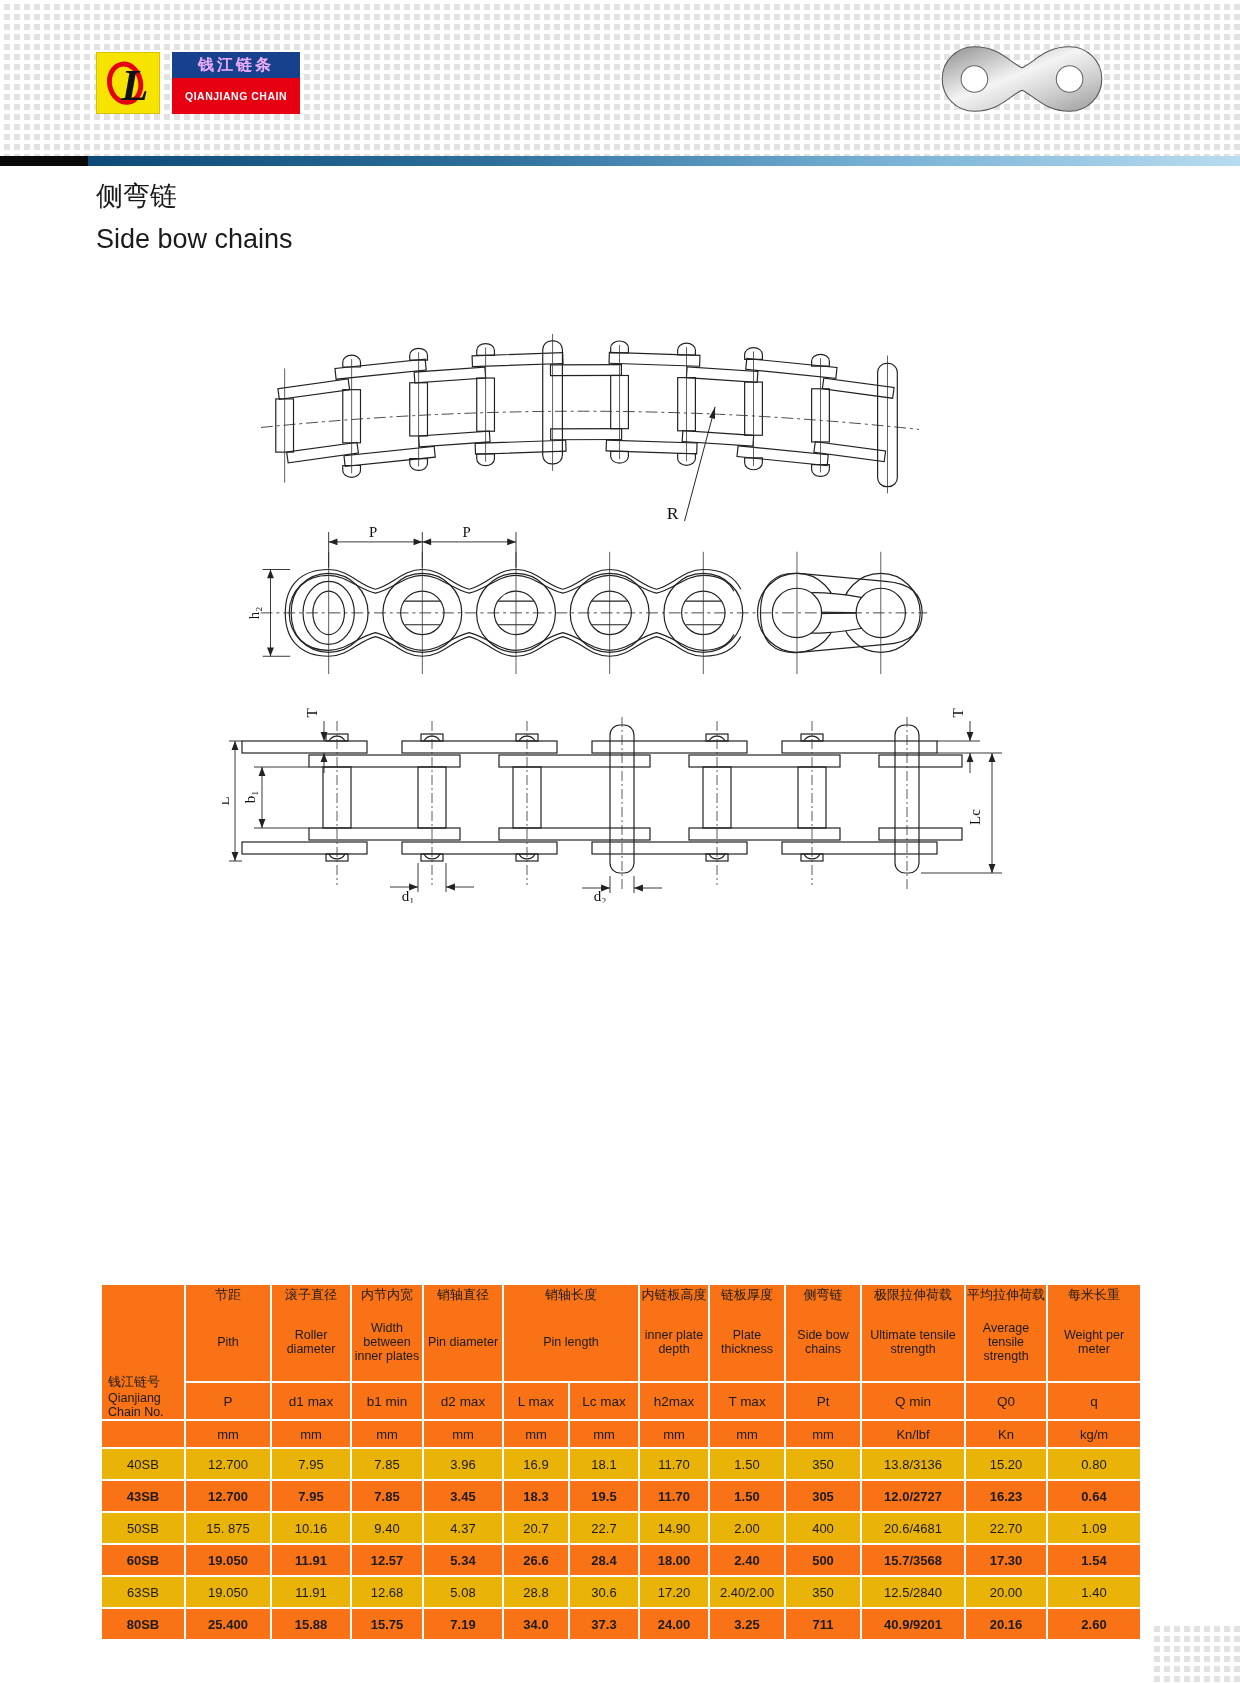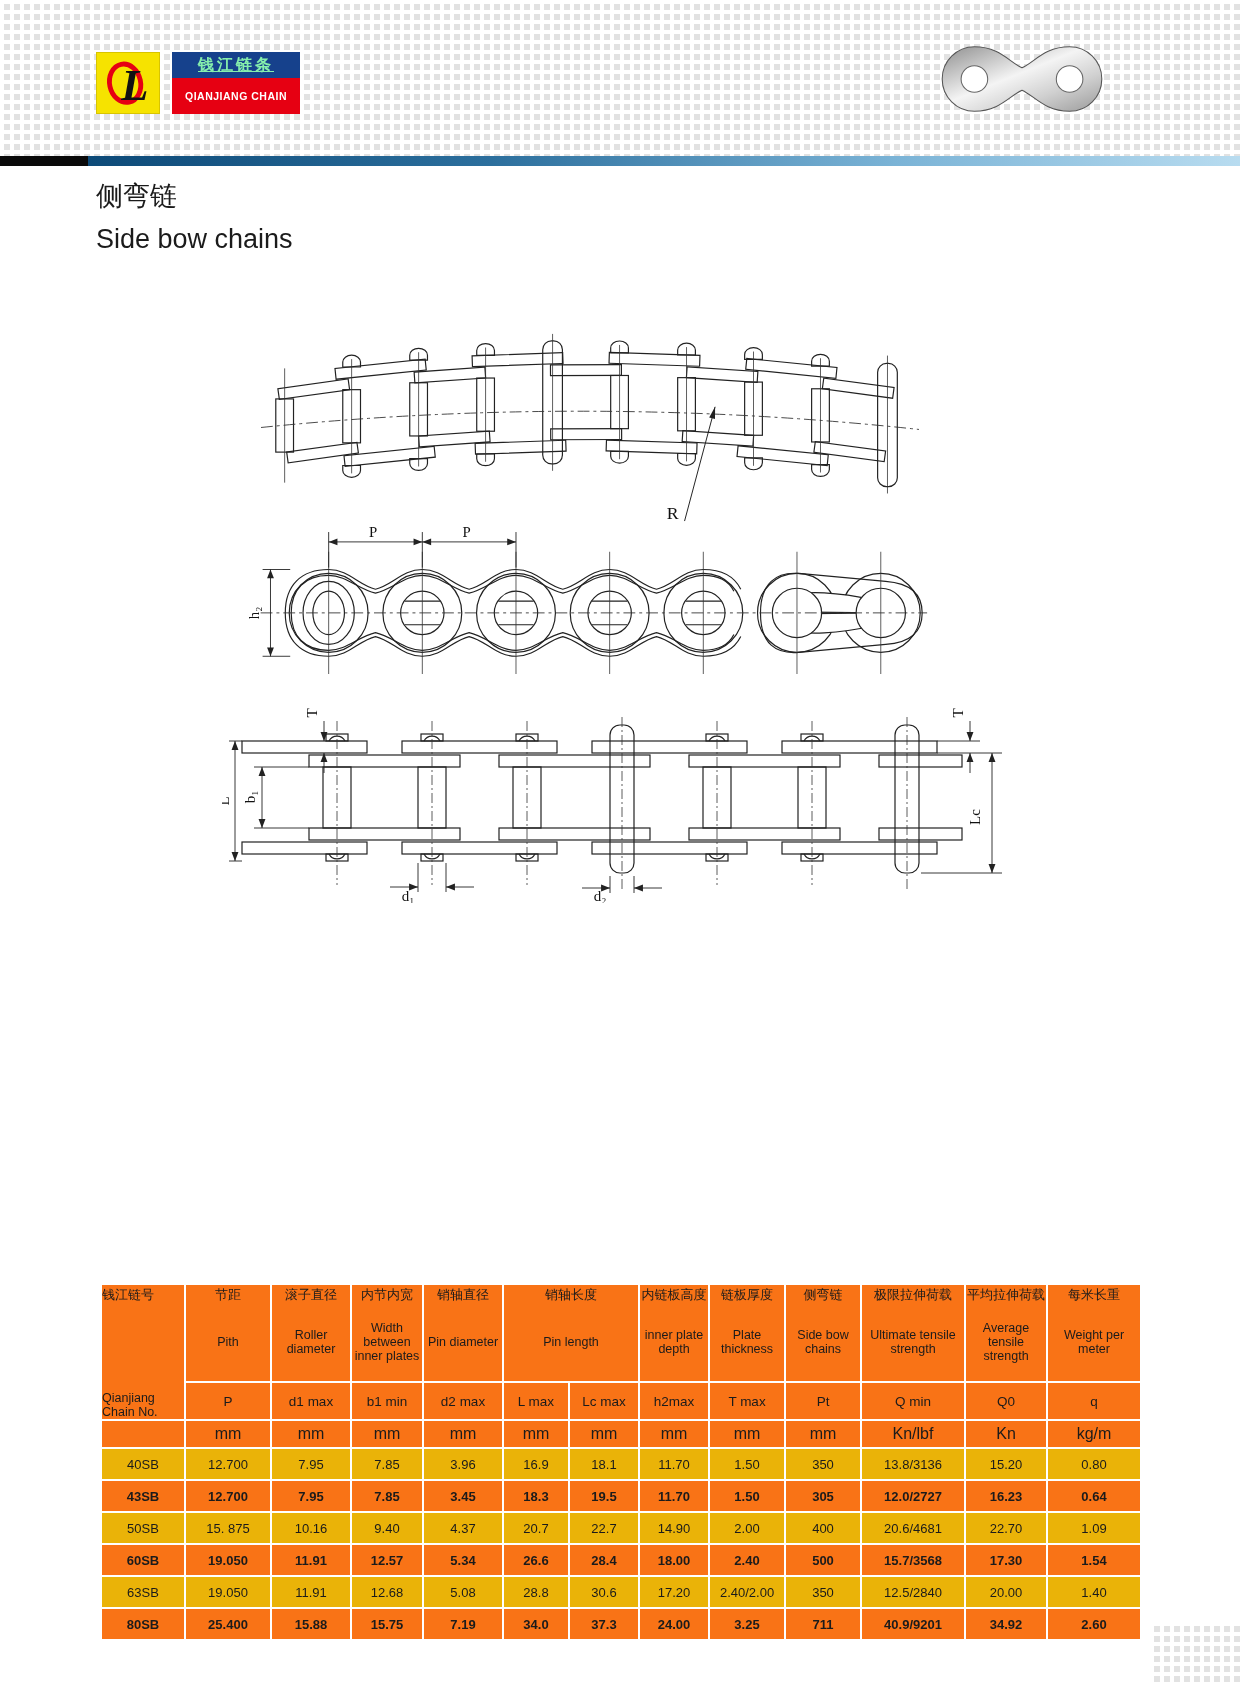--- a/index.html
+++ b/index.html
@@ -9,22 +9,22 @@
   .dots{background-image:linear-gradient(90deg,#fff 4px,transparent 4px),
                          linear-gradient(#fff 4px,#e2e2e2 4px);
         background-size:10px 10px;background-color:#fff;}
   .top-band{position:absolute;left:0;top:0;width:1240px;height:156px;}
   .dots-br{position:absolute;left:1150px;top:1622px;width:90px;height:61px;}
 
   
   .logo{position:absolute;left:96px;top:52px;display:flex;}
   .logo-mark{width:64px;height:62px;background:#f6e300;border:1px solid #d8c400;box-sizing:border-box;}
   .logo-text{width:128px;height:62px;margin-left:12px;display:flex;flex-direction:column;}
-  .logo-zh{height:31px;background:#16418c;color:#86efac;font-weight:bold;font-size:16px;
-           letter-spacing:3px;display:flex;align-items:center;justify-content:center;text-decoration:underline;}
+  .logo-zh{height:31px;background:#16418c;color:#f0abfc;font-weight:bold;font-size:16px;
+           letter-spacing:3px;display:flex;align-items:center;justify-content:center;}
   .logo-en{height:42px;background:#e60012;color:#fff;font-weight:bold;font-size:10.5px;
            letter-spacing:.5px;display:flex;align-items:center;justify-content:center;}
 
   .plate-img{position:absolute;left:938px;top:44px;}
 
   .divider{position:absolute;top:156px;left:0;width:1240px;height:10px;display:flex;}
   .divider .black{width:88px;background:#0a0a0a;}
   .divider .grad{flex:1;background:linear-gradient(90deg,#0d4a78,#2c6f9d 35%,#7ab3d6 70%,#b8dcf0);}
 
   .title{position:absolute;left:96px;top:178px;}
@@ -37,26 +37,26 @@
   svg text{font-family:"Liberation Serif",serif;fill:#111;}
 
   
   .spec-table{position:absolute;left:100px;top:1283px;border-collapse:collapse;table-layout:fixed;
               width:1040px;}
   .spec-table th,.spec-table td{border:2px solid #fff;text-align:center;vertical-align:middle;
               padding:0;font-weight:normal;color:#1b1b1b;white-space:nowrap;}
   .spec-table thead th{background:#f97316;white-space:normal;}
   .name-row th{height:96px;}
   .name-wrap{display:flex;flex-direction:column;height:94px;padding-top:2px;}
-  .corner .name-wrap{height:132px;justify-content:space-between;align-items:flex-start;text-align:left;}
+  .corner .name-wrap{height:132px;justify-content:flex-end;align-items:flex-start;padding-left:6px;text-align:left;}
   .zh-h{font-size:13px;line-height:1.3;}
   .en-h{flex:1;display:flex;align-items:center;justify-content:center;font-size:12.5px;line-height:1.12;}
   .corner .en-h{flex:0;justify-content:flex-start;text-align:left;}
   .sym-row th{height:36px;font-size:13.5px;}
-  .unit-row th{height:26px;font-size:16px;}
+  .unit-row th{height:26px;font-size:13px;}
   .spec-table tbody td{height:30px;font-size:13px;}
   .row-dark td{background:#eab308;}
   .row-light td{background:#f97316;font-weight:bold;}
 </style>
 </head>
 <body>
 
 <div class="page">
 
   <div class="top-band dots">
@@ -503,20 +503,20 @@
           <td>25.400</td>
           <td>15.88</td>
           <td>15.75</td>
           <td>7.19</td>
           <td>34.0</td>
           <td>37.3</td>
           <td>24.00</td>
           <td>3.25</td>
           <td>711</td>
           <td>40.9/9201</td>
-          <td>34.92</td>
+          <td>20.16</td>
           <td>2.60</td>
         </tr>
       </tbody>
     </table>
 
   <div class="dots-br dots"></div>
 </div>
 
 </body></html>

